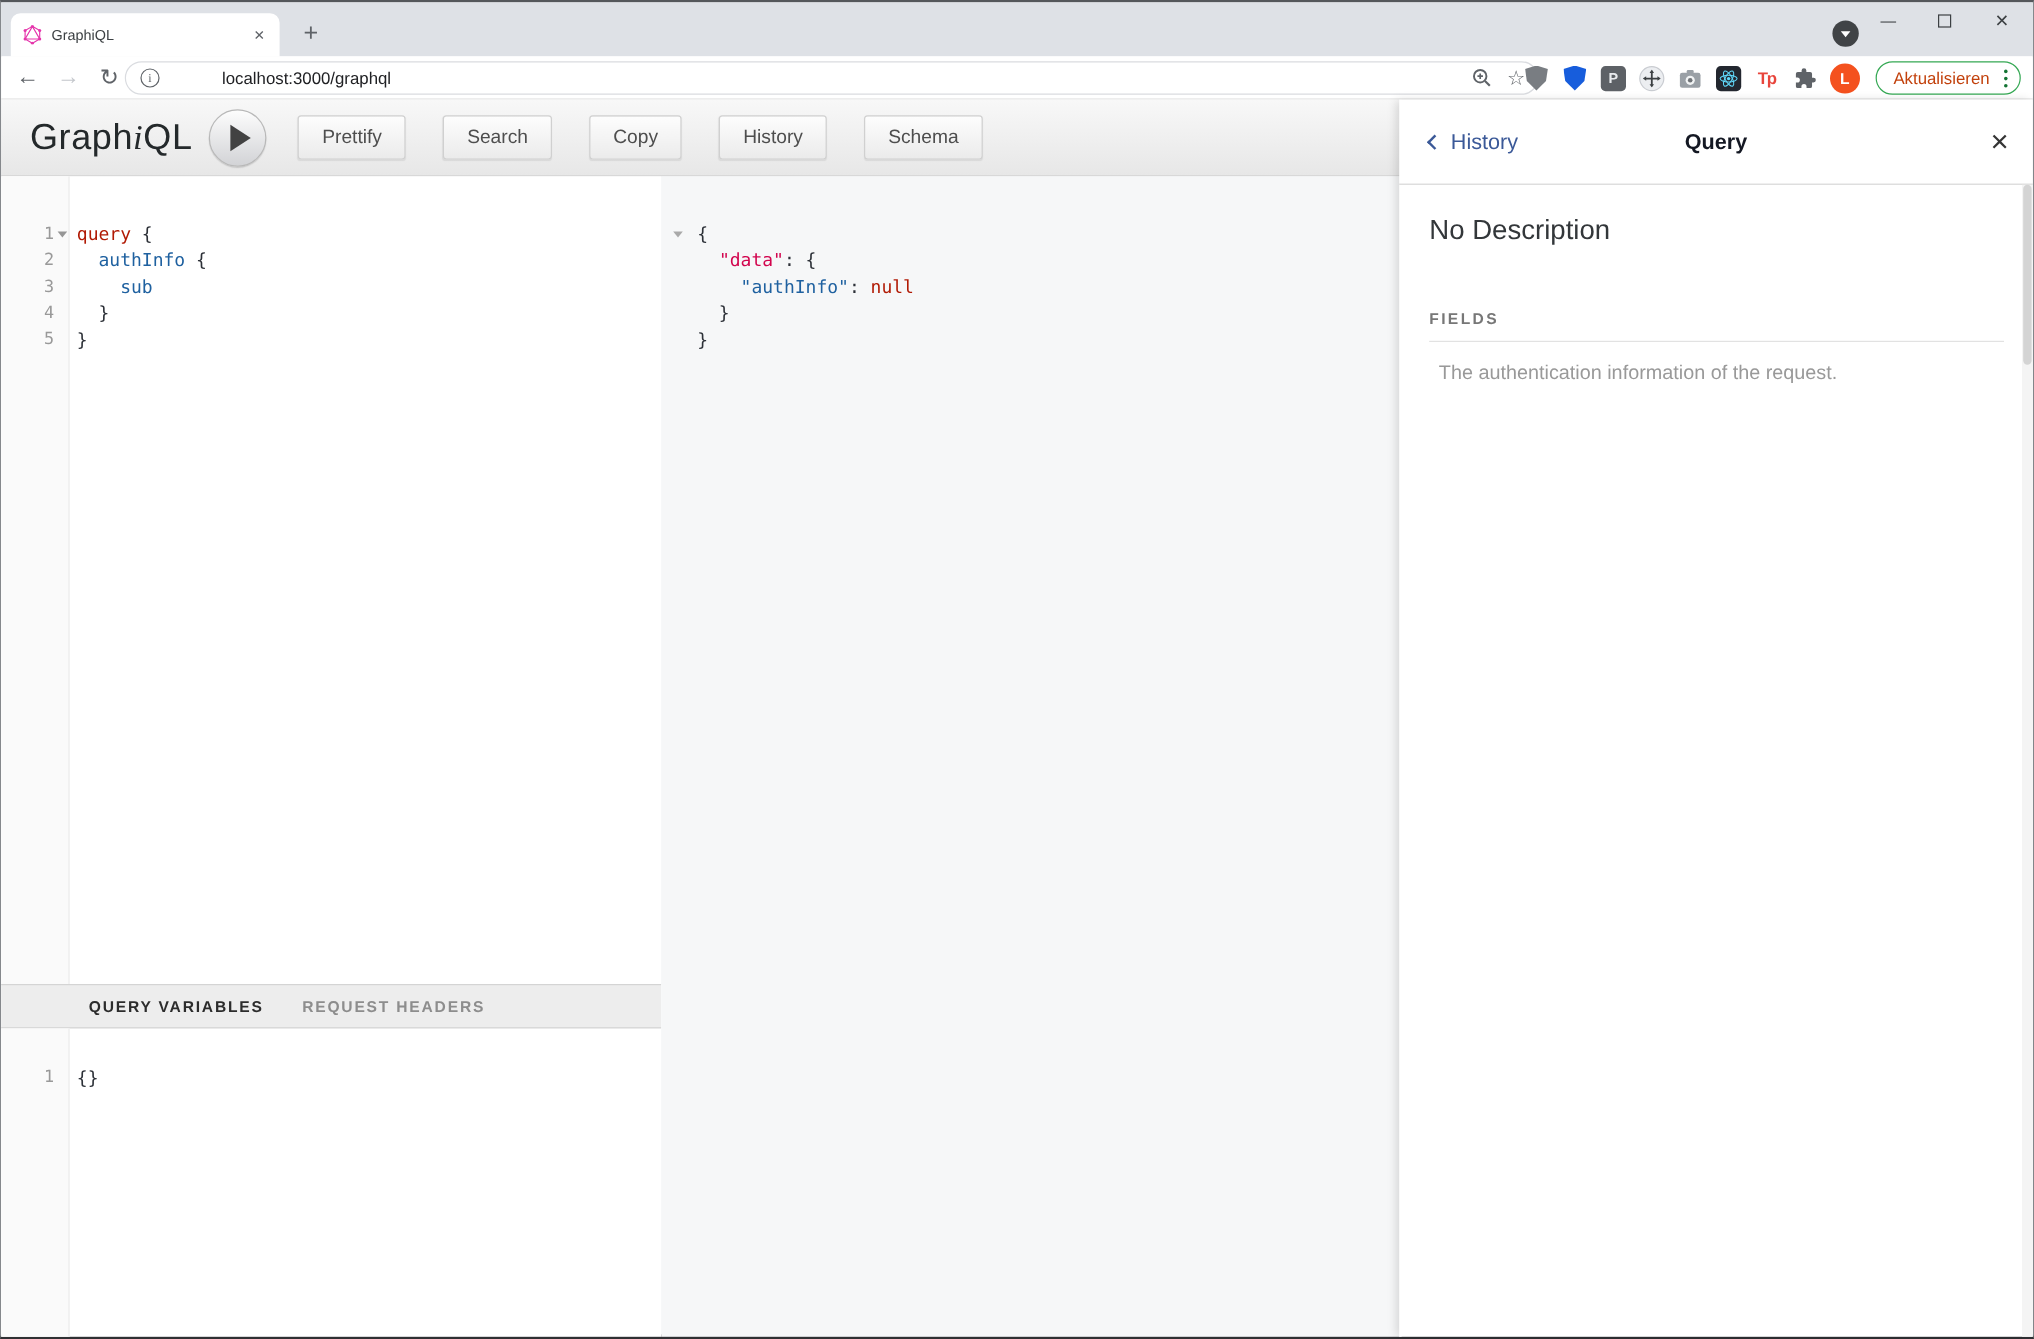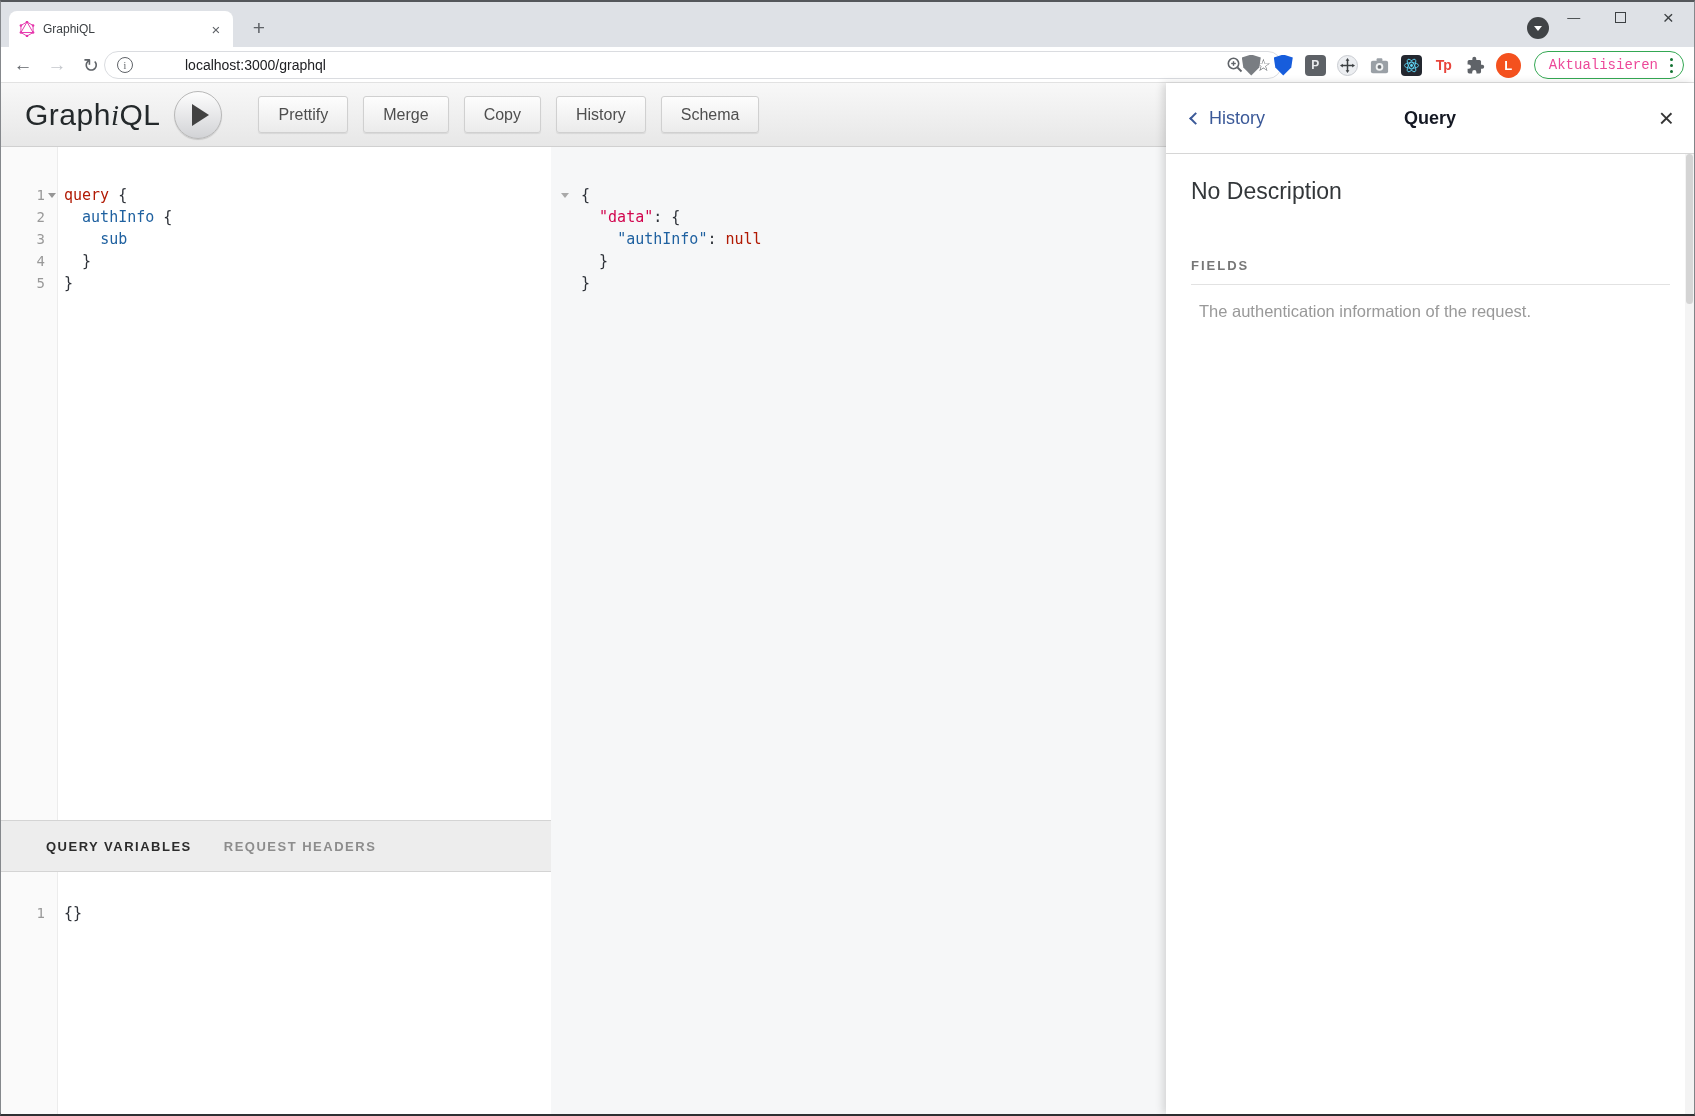--- a/index.html
+++ b/index.html
@@ -36,53 +36,53 @@
   .shield { width:19px; height:21px; clip-path:polygon(50% 0,100% 14%,92% 62%,50% 100%,8% 62%,0 14%); }
   .shield.gray { background:#797d82; }
   .shield.blue { background:#175ddc; }
   .sq { width:21px; height:21px; border-radius:4px; display:flex; align-items:center; justify-content:center; font-weight:bold; }
   .sq.dark { background:#5d6166; color:#e8eaed; font-size:12px; }
   .sq.react { background:#23272f; }
   .circle-ext { width:21px; height:21px; border-radius:50%; background:#eceef1; border:1px solid #c9ccd1; display:flex; align-items:center; justify-content:center; }
   .tp-label { font-weight:bold; font-size:14px; color:#e8453c; letter-spacing:-1px;text-align:center; }
   .avatar { width:25px; height:25px; border-radius:50%; background:#f4511e; color:#fff; font-size:13px; font-weight:bold; display:flex; align-items:center; justify-content:center; }
   .update-pill { height:28px; border:1px solid #34a853; border-radius:14px; display:flex; align-items:center; padding:0 10px 0 14px; margin-left:4px; }
-  .update-label { color:#ec4899; font-size:14px;font-family:Liberation Mono, monospace; }
+  .update-label { color:#c2410c; font-size:14px; }
   .pill-dots { display:flex; flex-direction:column; gap:3px; margin-left:12px; }
   .pill-dots i { width:3px; height:3px; border-radius:50%; background:#137333; }
 
   
   .app { position:absolute; left:0; top:81px; width:100%; height:1031px; }
   .gql-topbar { position:absolute; left:0; top:0; width:1167px; height:64px; background:linear-gradient(#f8f8f8,#e7e7e7); border-bottom:1px solid #d0d0d0; display:flex; align-items:center; }
   .gql-logo { margin-left:24px; font-size:30px; color:#24292b; letter-spacing:0.5px; }
   .gql-logo .it { font-style:italic; font-family:"Liberation Serif", serif; font-size:29px; }
   .execute-btn { margin-left:14px; width:48px; height:48px; border-radius:50%; border:1px solid #b8b8b8; background:linear-gradient(#fdfdfd,#d2d3d6); box-shadow:0 1px 1px rgba(0,0,0,0.15); display:flex; align-items:center; justify-content:center; }
   .execute-btn .play { width:0; height:0; border-top:11px solid transparent; border-bottom:11px solid transparent; border-left:17px solid #424242; margin-left:5px; }
-  .tb-buttons { display:flex; gap:15px; margin-left:36px;text-align:right; }
+  .tb-buttons { display:flex; gap:31px; margin-left:26px;text-align:right; }
   .tb-btn { height:37px; padding:0 19px; border:1px solid #d0d0d0; border-radius:3px; background:linear-gradient(#fdfdfd,#ebebeb); box-shadow:0 1px 1px rgba(0,0,0,0.08); font-size:16px; color:#4e4e4e; display:flex; align-items:center; }
 
   .gql-main { position:absolute; left:0; top:64px; width:1167px; height:967px; display:flex; }
   .left-col { width:550px; display:flex; flex-direction:column; background:#fff; }
 
   
   .code-font { font-family:"DejaVu Sans Mono", monospace; font-size:15px; }
   .query-editor { position:relative; height:673px; }
   .gutter-bg { position:absolute; left:0; top:0; bottom:0; width:57px; background:#fafafa; border-right:1px solid #ececec; }
   .code-lines { position:relative; padding-top:37px; }
   .code-line { display:flex; height:22px; line-height:22px; }
   .ln { width:44px; text-align:right; color:#999; font-size:14px; font-family:"DejaVu Sans Mono", monospace; flex:0 0 44px; }
   .fold-cell { width:13px; flex:0 0 13px; position:relative; }
   .fold-caret { position:absolute; left:3px; top:9px; width:0; height:0; border-left:4px solid transparent; border-right:4px solid transparent; border-top:5px solid #969696; }
   .code-text { padding-left:6px; white-space:pre; color:#141823; }
   .tok-keyword { color:#B11A04; }
   .tok-property { color:#1F61A0; }
   .tok-def { color:#D2054E; }
   .tok-punc { color:#2d3138; }
 
-  .vars-bar { height:52px; background:#ededed; border-top:1px solid #d4d4d4; border-bottom:1px solid #d4d4d4; display:flex; align-items:center; padding-left:45px; gap:32px; }
+  .vars-bar { height:37px; background:#ededed; border-top:1px solid #d4d4d4; border-bottom:1px solid #d4d4d4; display:flex; align-items:center; padding-left:73px; gap:32px; }
   .vars-tab { font-size:13px; font-weight:bold; letter-spacing:1.5px; }
   .vars-tab.active { color:#2c2c2c; }
   .vars-tab.inactive { color:#8d8d8d; }
   .vars-editor { position:relative; flex:1; }
   .vars-editor .code-lines { padding-top:30px; }
 
   .result-pane { position:relative; width:617px; background:#f6f7f8; }
   .result-lines { padding-top:37px; }
   .result-line { position:relative; height:22px; line-height:22px; padding-left:30px; white-space:pre; }
   .result-caret { position:absolute; left:10px; top:9px; width:0; height:0; border-left:4px solid transparent; border-right:4px solid transparent; border-top:5px solid #a9a9a9; }
@@ -235,21 +235,21 @@
 
   <div class="app">
 
     <div class="gql-topbar">
       <div class="gql-logo"><span>Graph</span><span class="it">i</span><span>QL</span></div>
       <div class="execute-btn">
           <span class="play"></span>
         </div>
       <div class="tb-buttons">
         <div class="tb-btn">Prettify</div>
-        <div class="tb-btn">Merge</div>
+        <div class="tb-btn">Search</div>
         <div class="tb-btn">Copy</div>
         <div class="tb-btn">History</div>
         <div class="tb-btn">Schema</div>
       </div>
     </div>
 
     <div class="gql-main">
       <div class="left-col">
 
         <div class="query-editor code-font">

